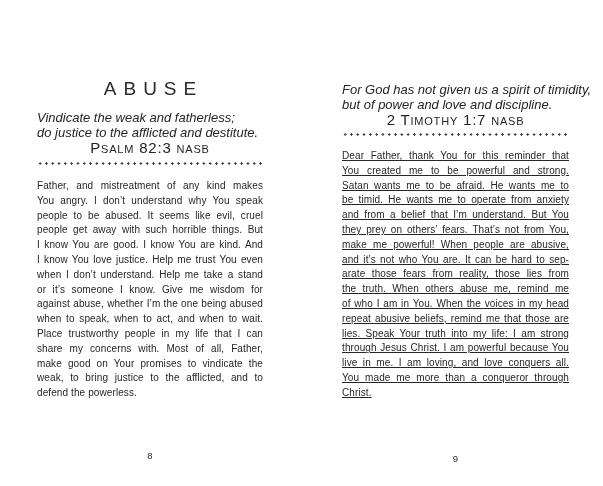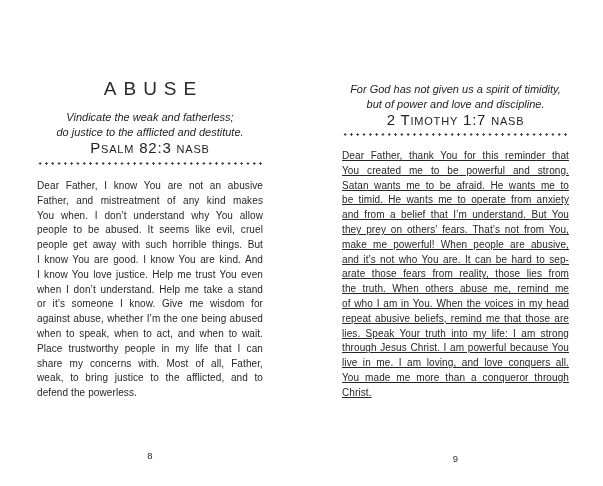--- a/index.html
+++ b/index.html
@@ -24,23 +24,23 @@
     font-size: 19px;
     font-weight: 400;
     letter-spacing: 7px;
     text-indent: 7px;
     color: #2a2a2a;
   }
 
   .verse {
     position: absolute;
     width: 100%;
-    text-align: center;
+    text-align: left;
     font-style: italic;
-    font-size: 11px;
+    font-size: 13px;
     line-height: 15px;
     color: #242424;
   }
   .page.left  .verse { top: 110px; }
   .page.right .verse { top: 82px; }
   .verse-line { white-space: nowrap; }
 
   .scripture-ref {
     position: absolute;
     width: 100%;
@@ -104,33 +104,33 @@
     <div class="verse">
       <div class="verse-line">Vindicate the weak and fatherless;</div>
       <div class="verse-line">do justice to the afflicted and destitute.</div>
     </div>
 
     <div class="scripture-ref">Psalm 82:3 nasb</div>
 
     <div class="dotted-separator"></div>
 
     <div class="prayer-body">
-        <div class="body-line">Dear Father, I know You are not an abusive</div>
         <div class="body-line">Father, and mistreatment of any kind makes</div>
-        <div class="body-line">You when. I don’t understand why You allow</div>
+        <div class="body-line">You angry. I don’t understand why You speak</div>
         <div class="body-line">people to be abused. It seems like evil, cruel</div>
         <div class="body-line">people get away with such horrible things. But</div>
         <div class="body-line">I know You are good. I know You are kind. And</div>
         <div class="body-line">I know You love justice. Help me trust You even</div>
         <div class="body-line">when I don’t understand. Help me take a stand</div>
         <div class="body-line">or it’s someone I know. Give me wisdom for</div>
         <div class="body-line">against abuse, whether I’m the one being abused</div>
         <div class="body-line">when to speak, when to act, and when to wait.</div>
         <div class="body-line">Place trustworthy people in my life that I can</div>
         <div class="body-line">share my concerns with. Most of all, Father,</div>
+        <div class="body-line">make good on Your promises to vindicate the</div>
         <div class="body-line">weak, to bring justice to the afflicted, and to</div>
         <div class="body-line last">defend the powerless.</div>
       </div>
 
     <div class="page-number">8</div>
   </div>
 
   <div class="page right">
     <div class="verse">
       <div class="verse-line">For God has not given us a spirit of timidity,</div>

